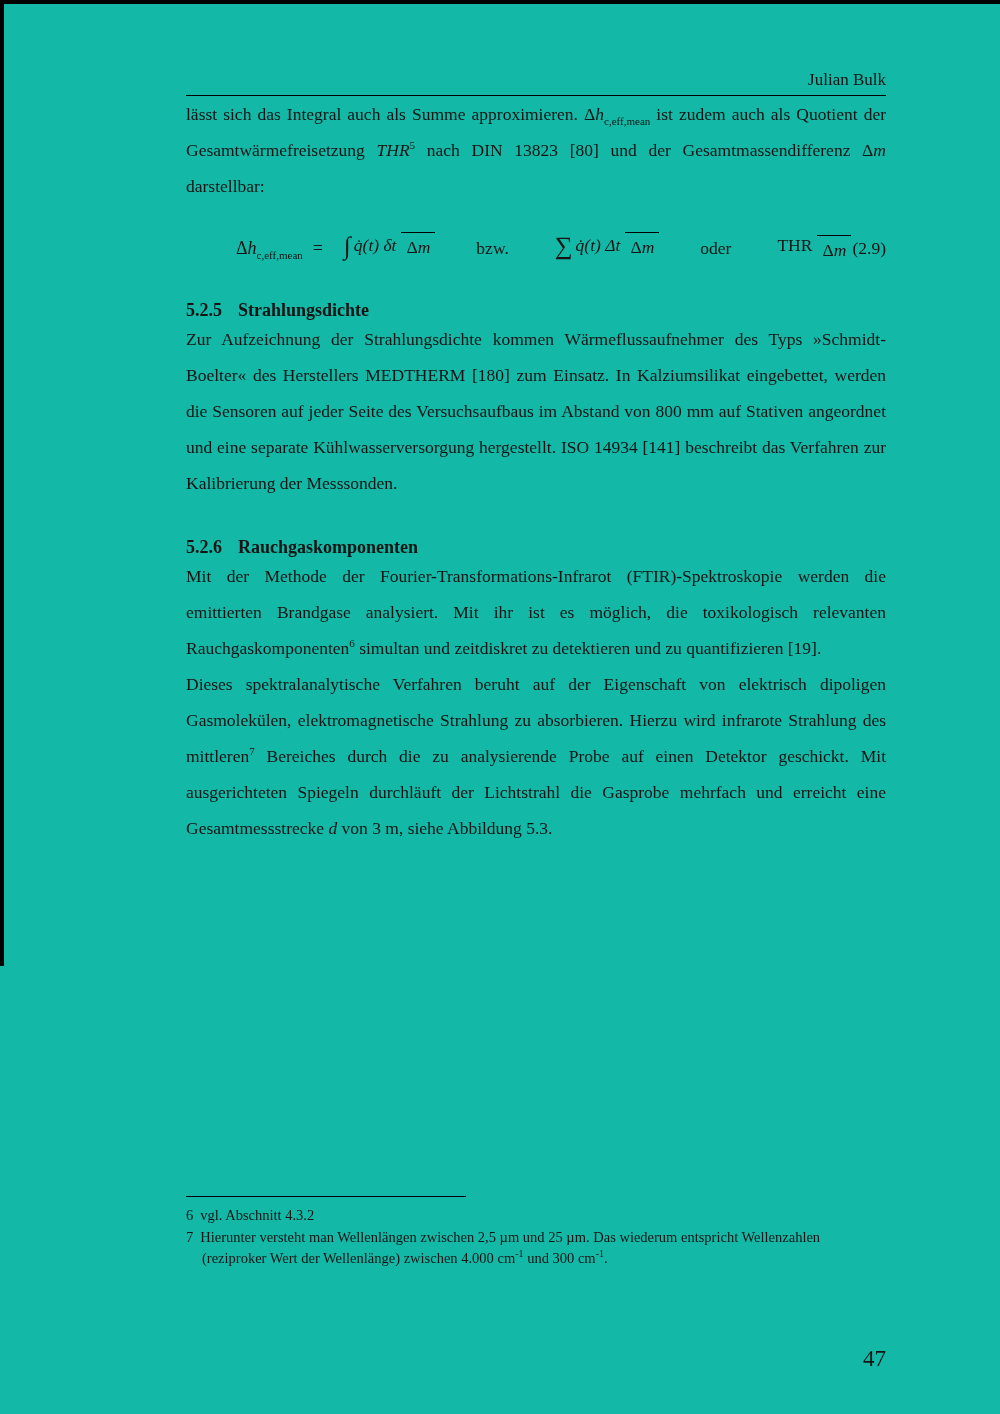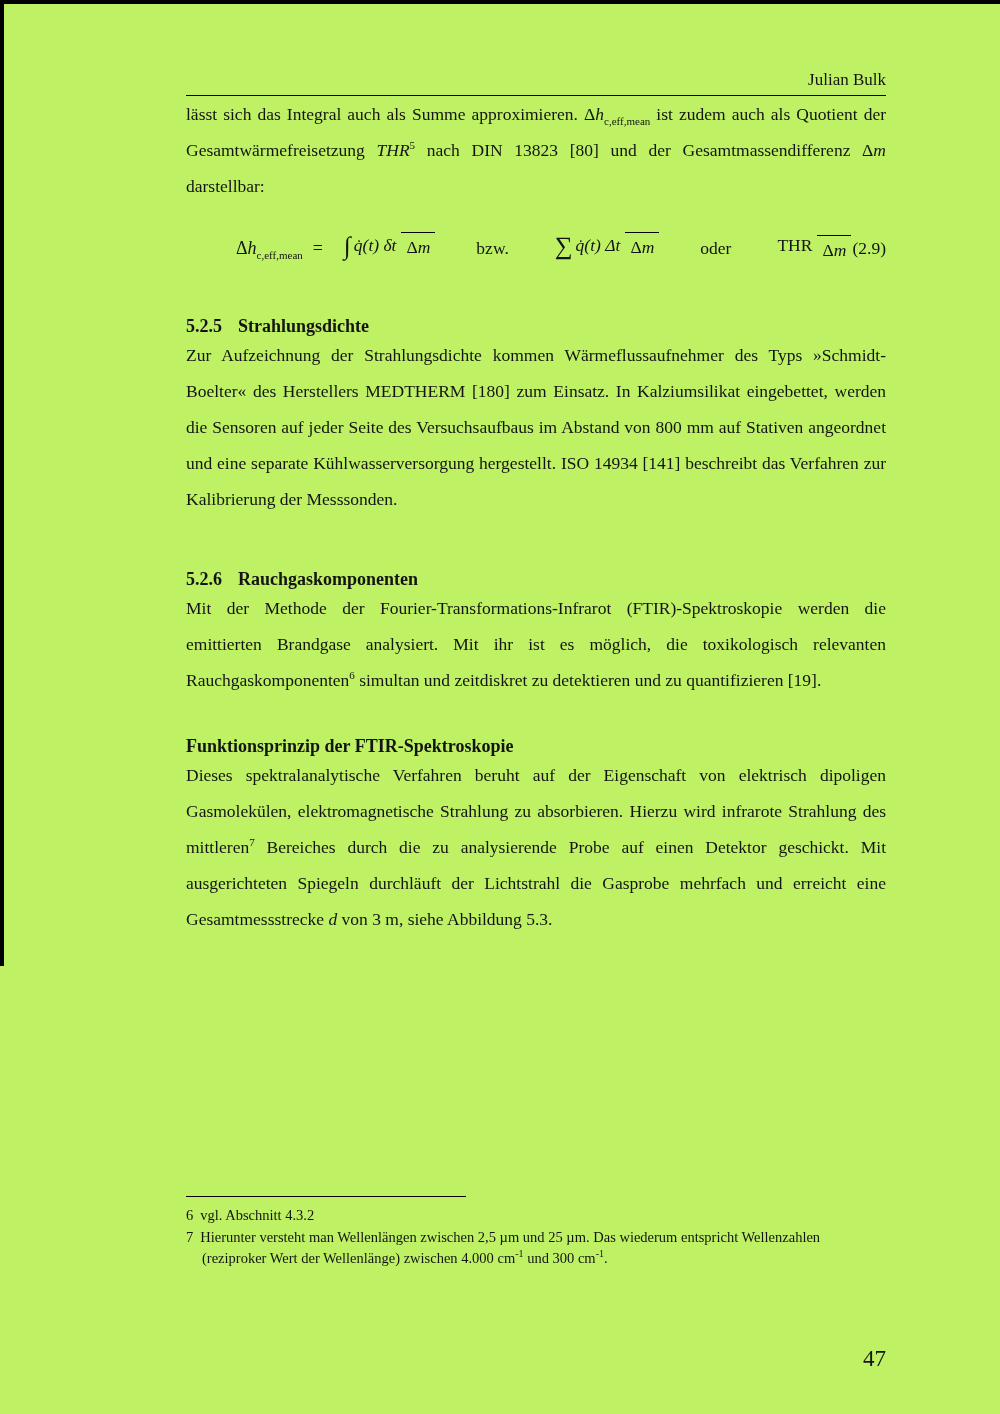--- a/index.html
+++ b/index.html
@@ -1,19 +1,19 @@
 <!DOCTYPE html>
 <html><head>
 <meta charset="utf-8">
 <style>
   html,body { margin:0; padding:0; background:#e8e8e8; }
   .page {
     position:relative;
     width:1000px; height:1414px;
-    background:#bef264;
+    background:#14b8a6;
     font-family:"Liberation Serif","DejaVu Serif",serif;
     color:#141414;
     overflow:hidden;
   }
   .edge-top { position:absolute; left:0; top:0; width:1000px; height:4px; background:#000; }
   .edge-left { position:absolute; left:0; top:0; width:4px; height:966px; background:#000; }
 
   .content { position:absolute; left:186px; top:0; width:700px; height:100%; }
 
   .author { margin-top:70px; text-align:right; font-size:17px; }
@@ -31,21 +31,21 @@
   .eq-row { position:relative; display:flex; align-items:center; margin:28px 0 34px 50px; font-size:18px; }
   .eq-lhs { margin-right:16px; white-space:nowrap;text-align:center; }
   .eq-eq { margin-left:10px; }
   .frac { display:inline-flex; flex-direction:row; text-align:center; font-size:17.5px; }
   .frac .num { padding:0 5px 4px; white-space:nowrap; }
   .frac .den { padding:4px 5px 0; border-top:1.3px solid #000; white-space:nowrap; }
   .big-op { font-size:25px; margin-right:3px; display:inline-block; vertical-align:-3px; font-style:normal; }
   .eq-conj { margin:0 41px; font-size:17.5px; }
   .eq-number { position:absolute; right:0; font-size:17.5px; }
 
-  .sec-heading { font-weight:700; font-size:18px; margin:52px 0 0; }
+  .sec-heading { font-weight:700; font-size:18px; margin:36px 0 0; }
   .sec-heading .sec-num { margin-right:16px; }
   .after-heading { margin-top:23px; }
 
   .sub-heading { font-weight:700; font-size:18px; margin:38px 0 0; }
   .after-subheading { margin-top:6px; }
 
   .footnotes { position:absolute; left:0; top:1196px; width:700px; font-size:14.5px; line-height:21.5px; color:#141414; }
   .fn-rule { width:280px; border-top:1.2px solid #000; height:0; margin-bottom:8px; }
   .footnote { padding-left:16px; text-indent:-16px; }
   .fn-marker { margin-right:7px; }
@@ -93,21 +93,20 @@
     </div>
 
     <div class="sec-heading"><span class="sec-num">5.2.5</span><span>Strahlungsdichte</span></div>
 
     <p class="body after-heading">Zur Aufzeichnung der Strahlungsdichte kommen Wärmeflussaufnehmer des Typs »Schmidt-Boelter« des Herstellers MEDTHERM [180] zum Einsatz. In Kalziumsilikat eingebettet, werden die Sensoren auf jeder Seite des Versuchsaufbaus im Abstand von 800 mm auf Stativen angeordnet und eine separate Kühlwasserversorgung hergestellt. ISO 14934 [141] beschreibt das Verfahren zur Kalibrierung der Messsonden.</p>
 
     <div class="sec-heading"><span class="sec-num">5.2.6</span><span>Rauchgaskomponenten</span></div>
 
     <p class="body after-heading"><span>Mit der Methode der Fourier-Transformations-Infrarot (FTIR)-Spektroskopie werden die emittierten Brandgase analysiert. Mit ihr ist es möglich, die toxikologisch relevanten Rauchgaskomponenten</span><sup class="msup">6</sup><span> simultan und zeitdiskret zu detektieren und zu quantifizieren [19].</span></p>
 
-    <div class="sub-heading">Funktionsprinzip der FTIR-Spektroskopie</div>
 
     <p class="body after-subheading"><span>Dieses spektralanalytische Verfahren beruht auf der Eigenschaft von elektrisch dipoligen Gasmolekülen, elektromagnetische Strahlung zu absorbieren. Hierzu wird infrarote Strahlung des mittleren</span><sup class="msup">7</sup><span> Bereiches durch die zu analysierende Probe auf einen Detektor geschickt. Mit ausgerichteten Spiegeln durchläuft der Lichtstrahl die Gasprobe mehrfach und erreicht eine Gesamtmessstrecke </span><span class="mvar">d</span><span> von 3 m, siehe Abbildung 5.3.</span></p>
 
     <div class="footnotes">
       <div class="fn-rule"></div>
       <div class="footnote"><span class="fn-marker">6</span><span>vgl. Abschnitt 4.3.2</span></div>
       <div class="footnote"><span class="fn-marker">7</span><span>Hierunter versteht man Wellenlängen zwischen 2,5 µm und 25 µm. Das wiederum entspricht Wellenzahlen (reziproker Wert der Wellenlänge) zwischen 4.000 cm</span><sup>-1</sup><span> und 300 cm</span><sup>-1</sup><span>.</span></div>
     </div>
 
     <div class="page-number">47</div>

